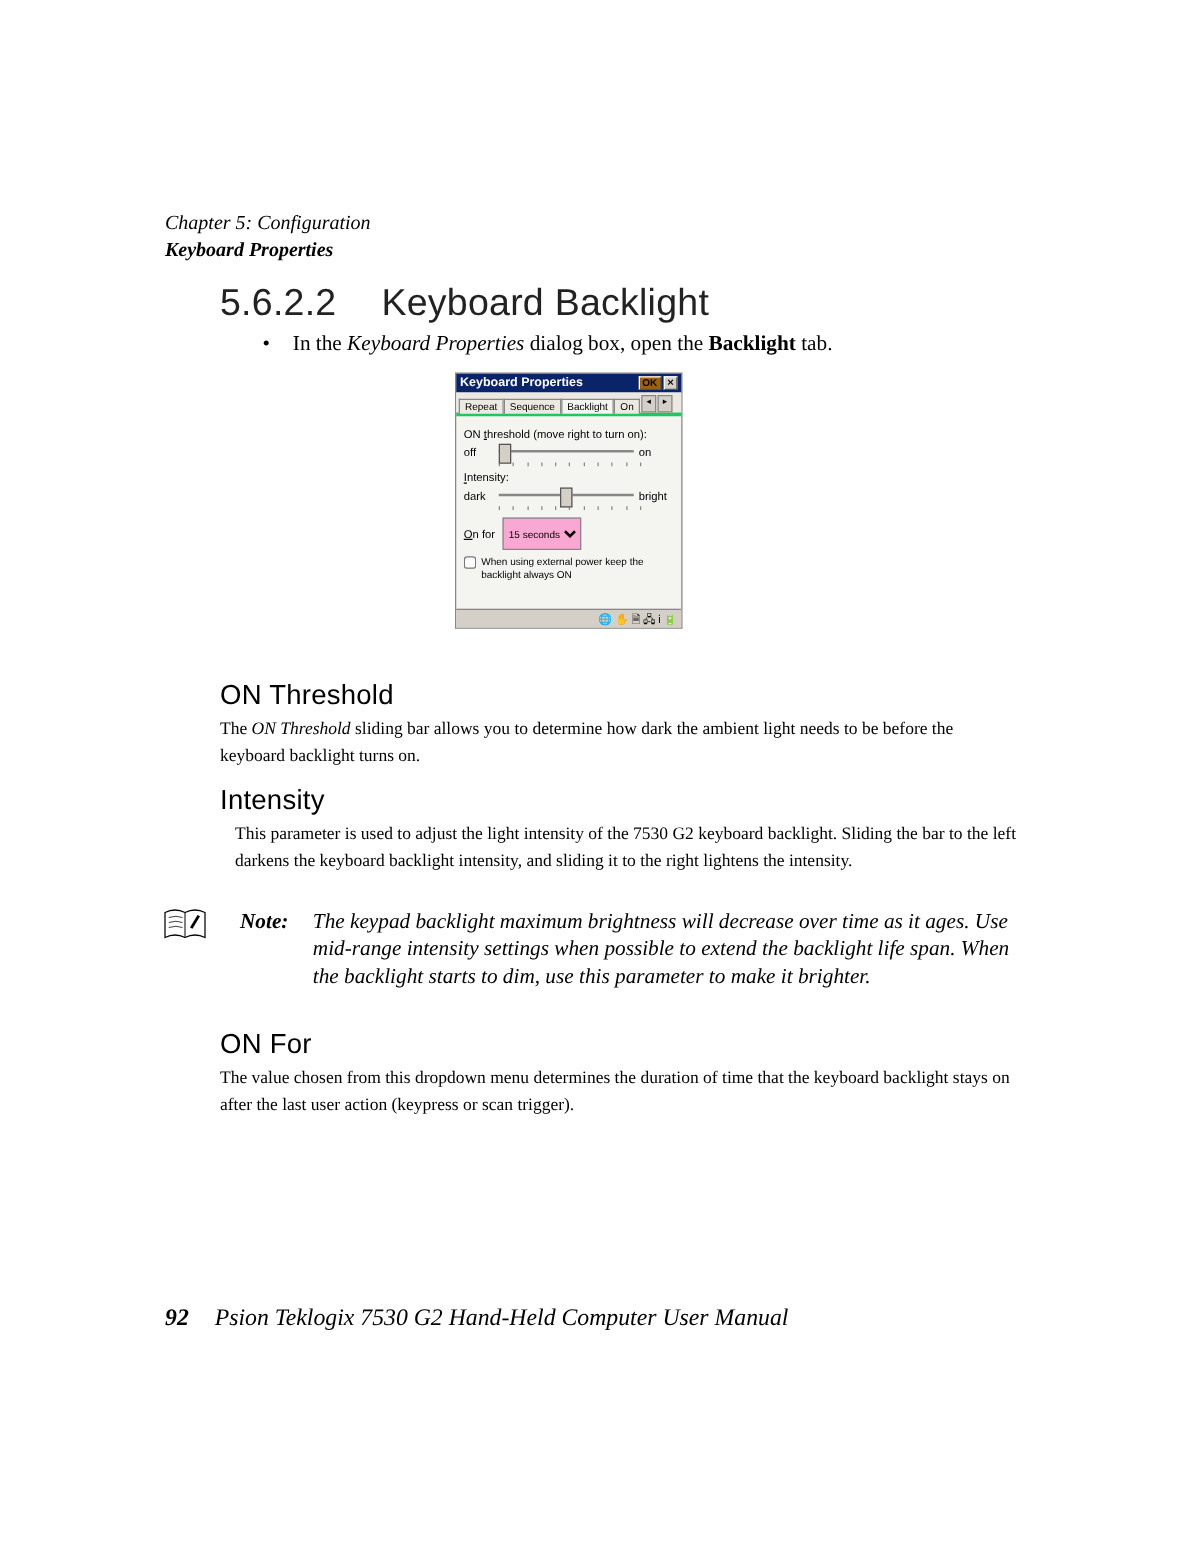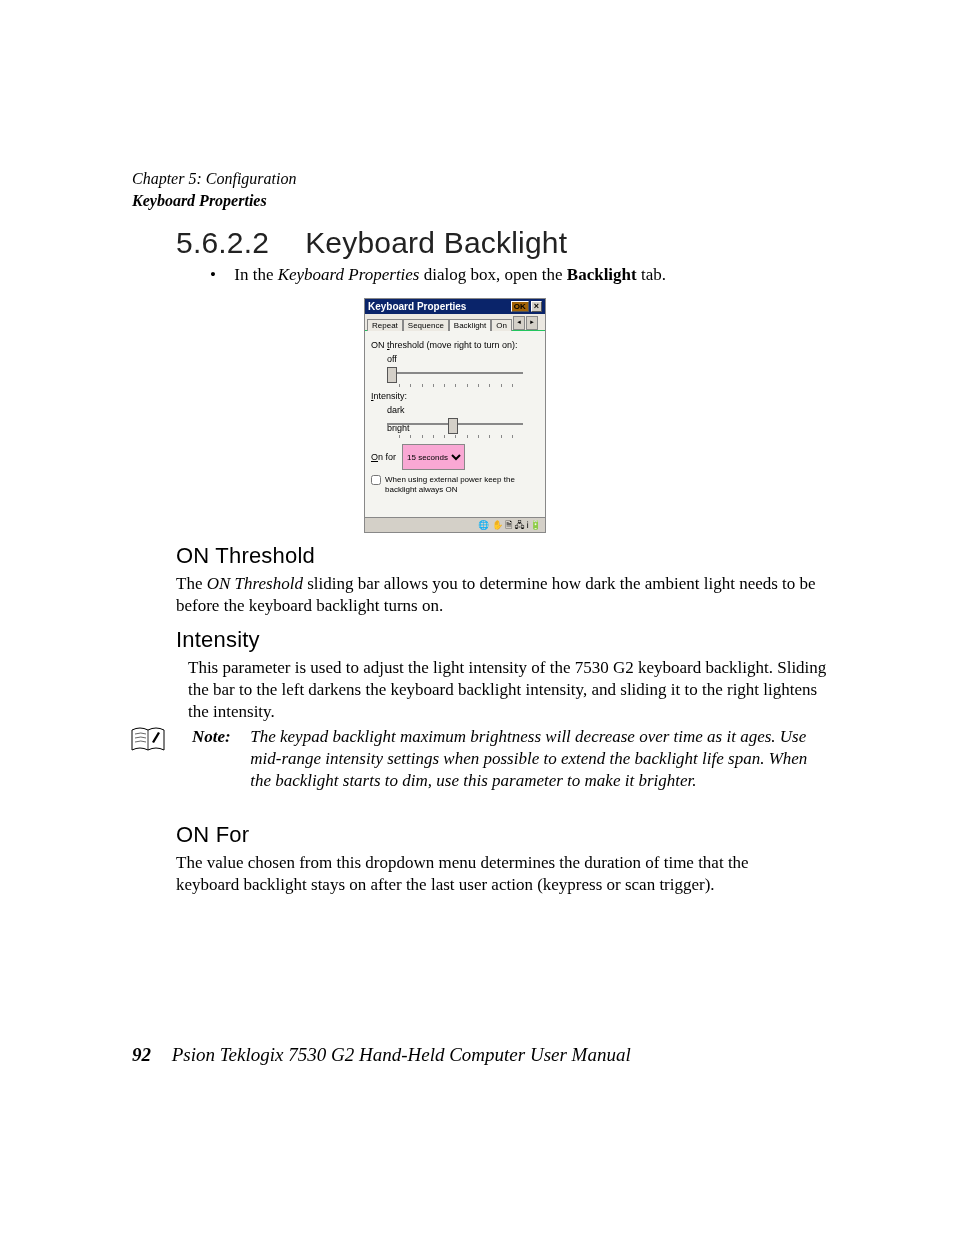--- a/index.html
+++ b/index.html
@@ -64,21 +64,21 @@
     font-stretch: condensed;
     letter-spacing: 0.2px;
   }
   .sub.on-th { top: 543px; }
   .sub.int   { top: 627px; }
   .sub.onfor { top: 822px; }
   .body-text {
     position: absolute;
     left: 176px;
     width: 640px;
-    font-size: 17px;
+    font-size: 14px;
     line-height: 22px;
   }
   .body-text.p1 { top: 573px; }
   .body-text.p2 { top: 657px; margin-left: 12px; }
   .body-text.p3 { top: 852px; }
   .note-block {
     position: absolute;
     top: 726px;
     left: 192px;
     width: 640px;
@@ -186,29 +186,29 @@
     width: 10px;
     height: 12px;
     border: 1px solid #888;
     background: #d4d0c8;
     font-size: 7px;
     line-height: 10px;
     text-align: center;
     margin-left: 1px;
   }
   .dialog .panel {
-    border-top: 1px solid #22c55e;
+    border-top: 3px solid #22c55e;
     padding: 5px 6px 6px 6px;
   }
   .dialog .row { margin: 4px 0; }
   .dialog .slider-row {
     display: flex;
+    align-items: center;
     gap: 4px;
-    margin: 3px 16px 2px;
-    flex-direction: column;
+    margin: 3px 0 2px;
   }
   .dialog .slider-row .lbl { width: 24px; }
   .dialog .slider-row .rlbl { width: 28px; text-align: left; }
   .dialog .slider {
     flex: 1;
     height: 12px;
     position: relative;
   }
   .dialog .slider::before{
     content:"";

